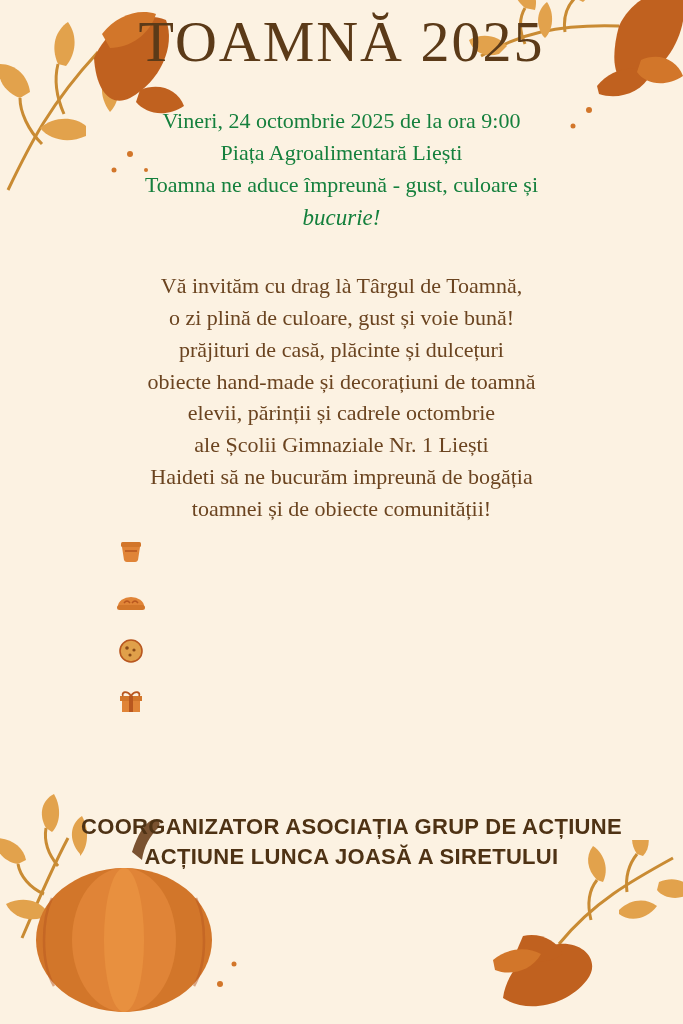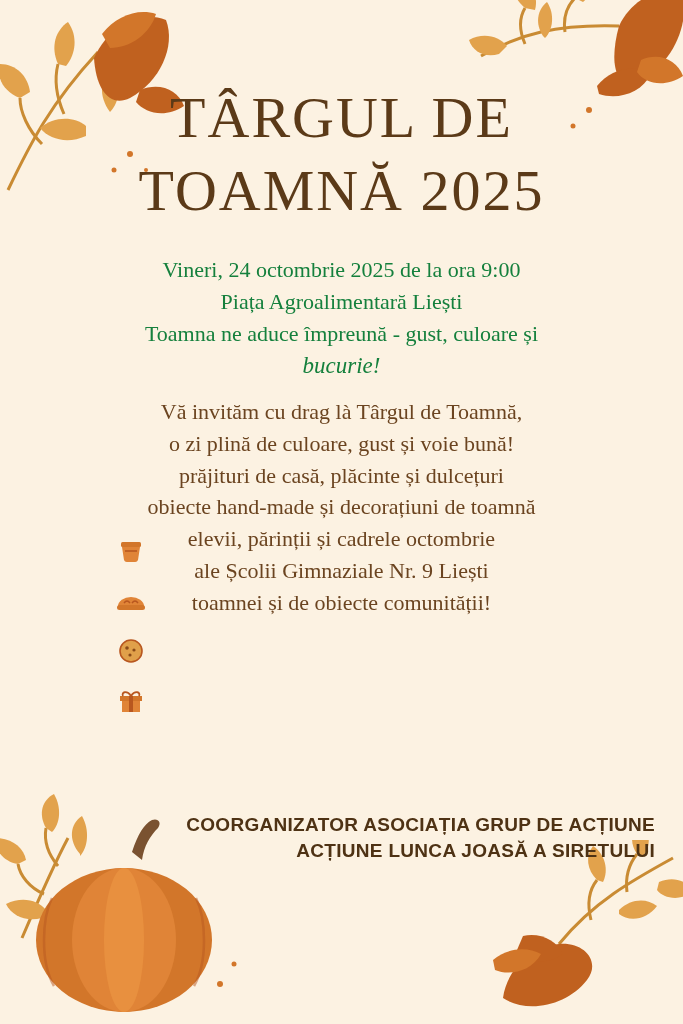--- a/index.html
+++ b/index.html
@@ -62,39 +62,39 @@
     color: #15803d;
   }
   .subinfo div { padding: 0 36px; }
   .italic-word {
     font-style: italic;
     font-size: 23px;
     text-align: center;
   }
 
   .body-block {
-    margin-top: 13px;
+    margin-top: 36px;
     font-size: 22px;
     line-height: 1.45;
     color: #6b4420;
   }
   .body-block div { padding: 0 42px; }
 
   .footer {
     position: absolute;
     left: 0;
     right: 0;
     top: 812px;
-    font-size: 19px;
+    font-size: 22px;
     font-weight: bold;
     line-height: 1.35;
     letter-spacing: 0.3px;
     color: #4e3214;
     font-family: "Liberation Sans", sans-serif;
-    text-align: right;
+    text-align: center;
     padding-left: 20px;
   }
   .footer div { padding: 0 28px; }
 
   
   .icon-col {
     position: absolute;
     left: 108px;
     top: 528px;
     width: 46px;
@@ -234,38 +234,38 @@
         <rect x="3" y="9" width="22" height="5" fill="#d2762a"></rect>
         <rect x="5" y="14" width="18" height="11" fill="#e08437"></rect>
         <rect x="12" y="9" width="4" height="16" fill="#b8571f"></rect>
         <path d="M14 9 C10 3 4 5 6 9 M14 9 C18 3 24 5 22 9" fill="none" stroke="#b8571f" stroke-width="1.8"></path>
       </svg>
     </div>
   </div>
 
   <div class="content">
     <h1 class="title">
-      <span class="title-line1">TÂRGUL DE</span>
       <span class="title-line2">TOAMNĂ 2025</span>
     </h1>
 
     <div class="subinfo">
       <div>Vineri, 24 octombrie 2025 de la ora 9:00</div>
       <div>Piața Agroalimentară Liești</div>
       <div>Toamna ne aduce împreună - gust, culoare și</div>
       <div class="italic-word">bucurie!</div>
     </div>
 
     <div class="body-block">
       <div>Vă invităm cu drag là Târgul de Toamnă,</div>
       <div>o zi plină de culoare, gust și voie bună!</div>
       <div>prăjituri de casă, plăcinte și dulcețuri</div>
       <div>obiecte hand-made și decorațiuni de toamnă</div>
       <div>elevii, părinții și cadrele octombrie</div>
-      <div>ale Școlii Gimnaziale Nr. 9 Liești</div>
+      <div>ale Școlii Gimnaziale Nr. 1 Liești</div>
+      <div>Haideti să ne bucurăm impreună de bogăția</div>
       <div>toamnei și de obiecte comunității!</div>
     </div>
   </div>
 
   <div class="footer">
     <div>COORGANIZATOR ASOCIAȚIA GRUP DE ACȚIUNE</div>
     <div>ACȚIUNE LUNCA JOASĂ A SIRETULUI</div>
   </div>
 
 </div>

